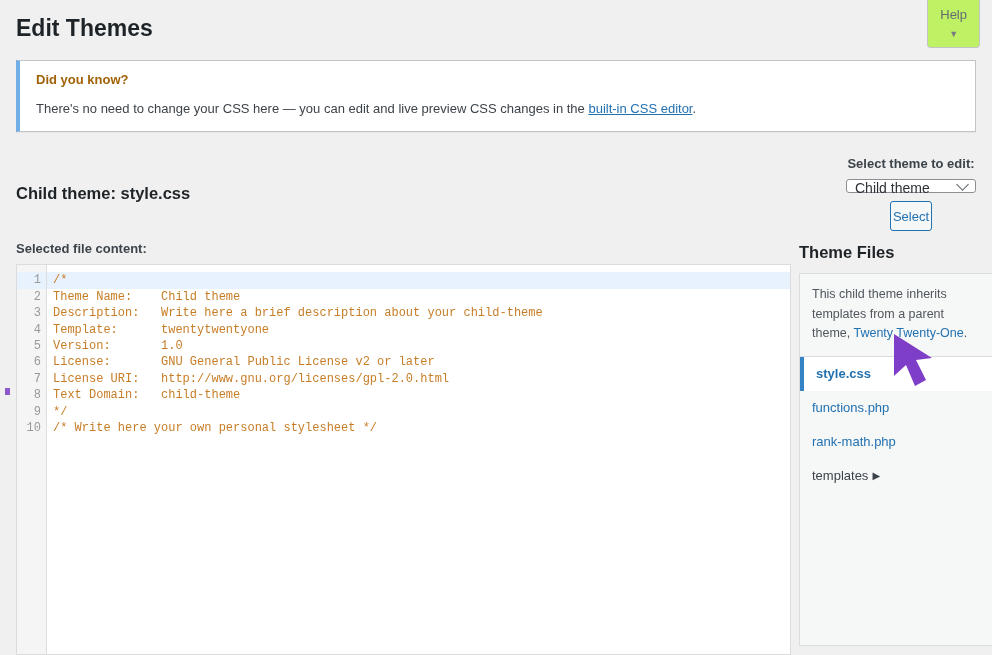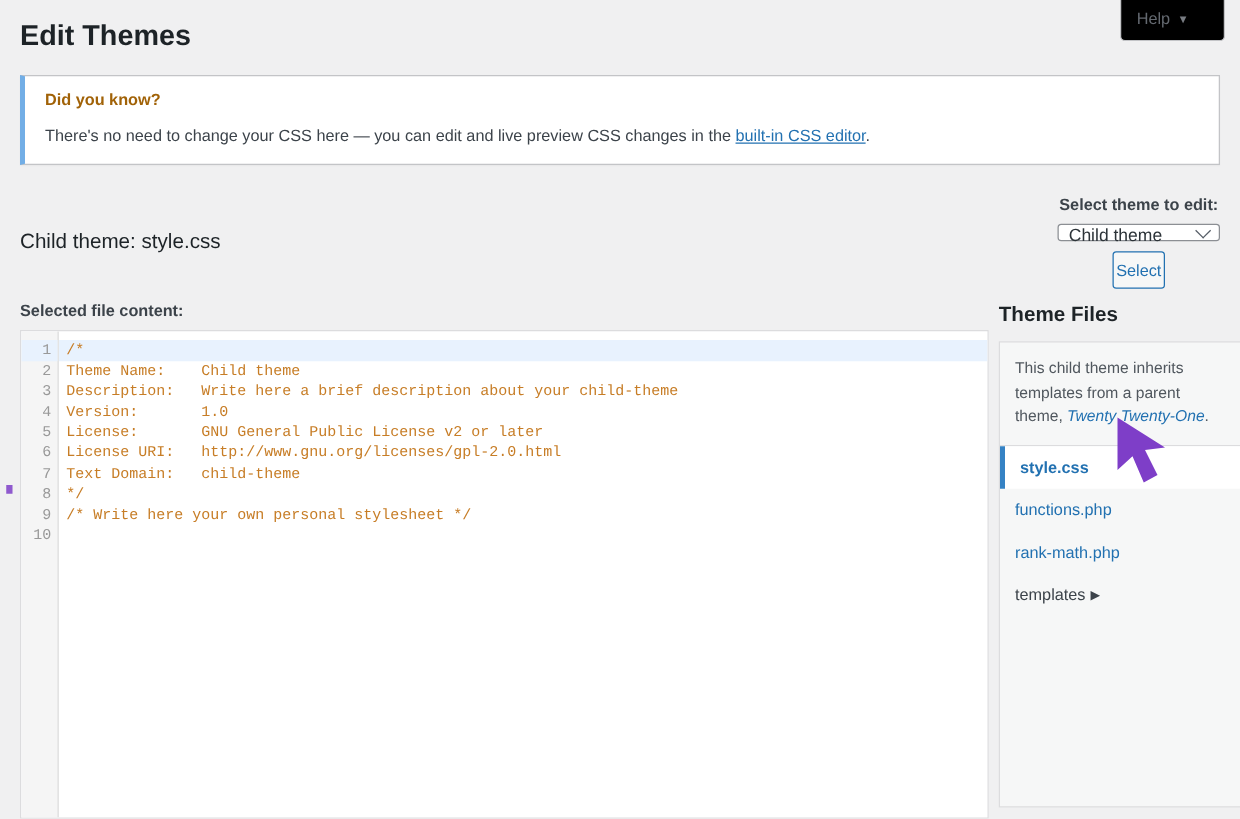--- a/index.html
+++ b/index.html
@@ -14,32 +14,33 @@
     position: relative;
   }
 
   
   .help-tab-wrap {
     position: absolute;
     top: 0; right: 12px;
     z-index: 5;
   }
   .help-tab {
-    background: #000000;
+    background: #bef264;
     border: 1px solid #c3c4c7;
     border-top: none;
     border-radius: 0 0 4px 4px;
-    padding: 7px 28px 9px 12px;
+    padding: 7px 12px 9px 12px;
     font-size: 13px;
     color: #646970;
     line-height: 1.2;
     cursor: pointer;
     display: flex;
     align-items: center;
     gap: 6px;
+    flex-direction: column;
   }
   .help-tab .caret {
     font-size: 9px;
     color: #787c82;
     line-height: 1;
     position: relative;
     top: 1px;
   }
 
   
@@ -85,21 +86,21 @@
 
   
   .fileedit-header {
     margin-top: 24px;
     display: flex;
     align-items: center;
     justify-content: space-between;
   }
   h2.file-title {
     font-size: 16.5px;
-    font-weight: normal;
+    font-weight: bold;
     color: #1d2327;
     margin: 0;
     line-height: 1.4;
   }
   .theme-select-form {
     display: flex;
     align-items: center;
     gap: 8px;
     flex-direction: column;
   }
@@ -213,21 +214,21 @@
     border: 1px solid #dcdcde;
     min-height: 373px;
   }
   .file-panel .intro {
     font-size: 12.5px;
     color: #50575e;
     line-height: 1.55;
     padding: 11px 12px 12px 12px;
     border-bottom: 1px solid #dcdcde;
   }
-  .file-panel .intro a { color: #2271b1; text-decoration: none; font-style: italic; }
+  .file-panel .intro a { color: #2271b1; text-decoration: none; }
   .file-list { list-style: none; margin: 0; padding: 0; }
   .file-list li { position: relative; }
   .file-list li a {
     display: block;
     font-size: 13px;
     color: #2271b1;
     text-decoration: none;
     padding: 8px 12px;
     line-height: 1.4;
   }
@@ -344,20 +345,21 @@
             <div>6</div>
             <div>7</div>
             <div>8</div>
             <div>9</div>
             <div>10</div>
           </div>
         <div class="code">
             <div class="line active">/*</div>
             <div class="line">Theme Name:    Child theme</div>
             <div class="line">Description:   Write here a brief description about your child-theme</div>
+            <div class="line">Template:      twentytwentyone</div>
             <div class="line">Version:       1.0</div>
             <div class="line">License:       GNU General Public License v2 or later</div>
             <div class="line">License URI:   http://www.gnu.org/licenses/gpl-2.0.html</div>
             <div class="line">Text Domain:   child-theme</div>
             <div class="line">*/</div>
             <div class="line">/* Write here your own personal stylesheet */</div>
           </div>
       </div>
       <div class="submit-row">
         <button class="btn-primary">Update File</button>

